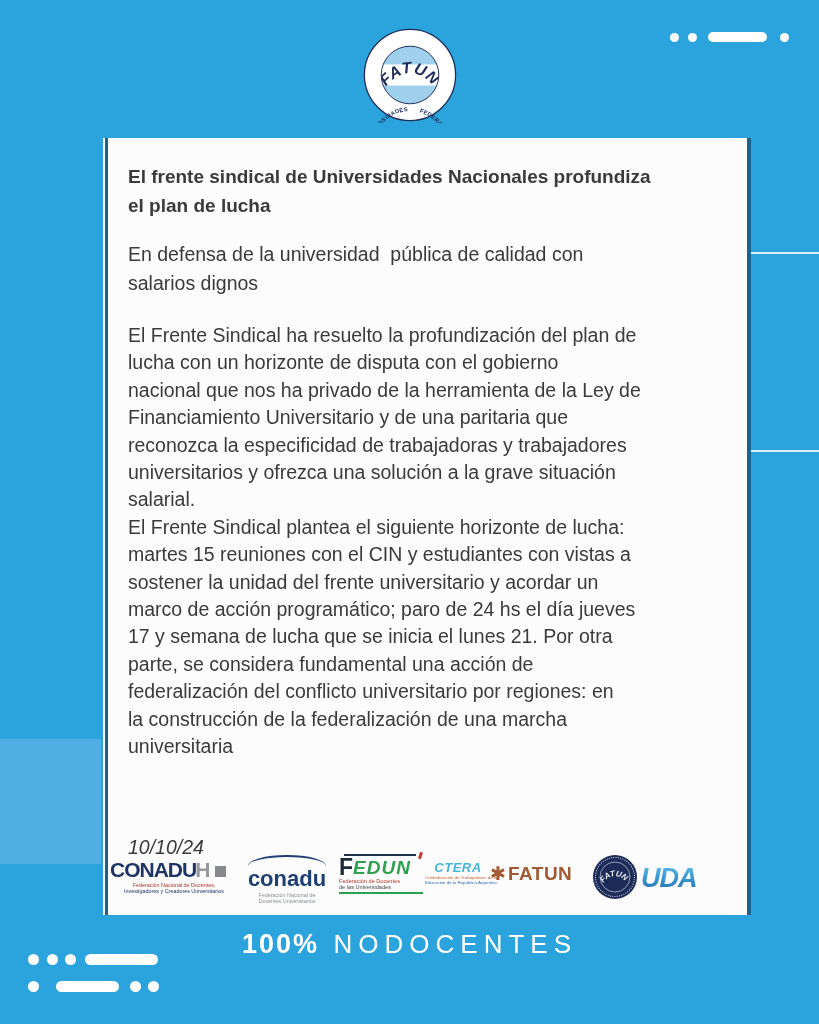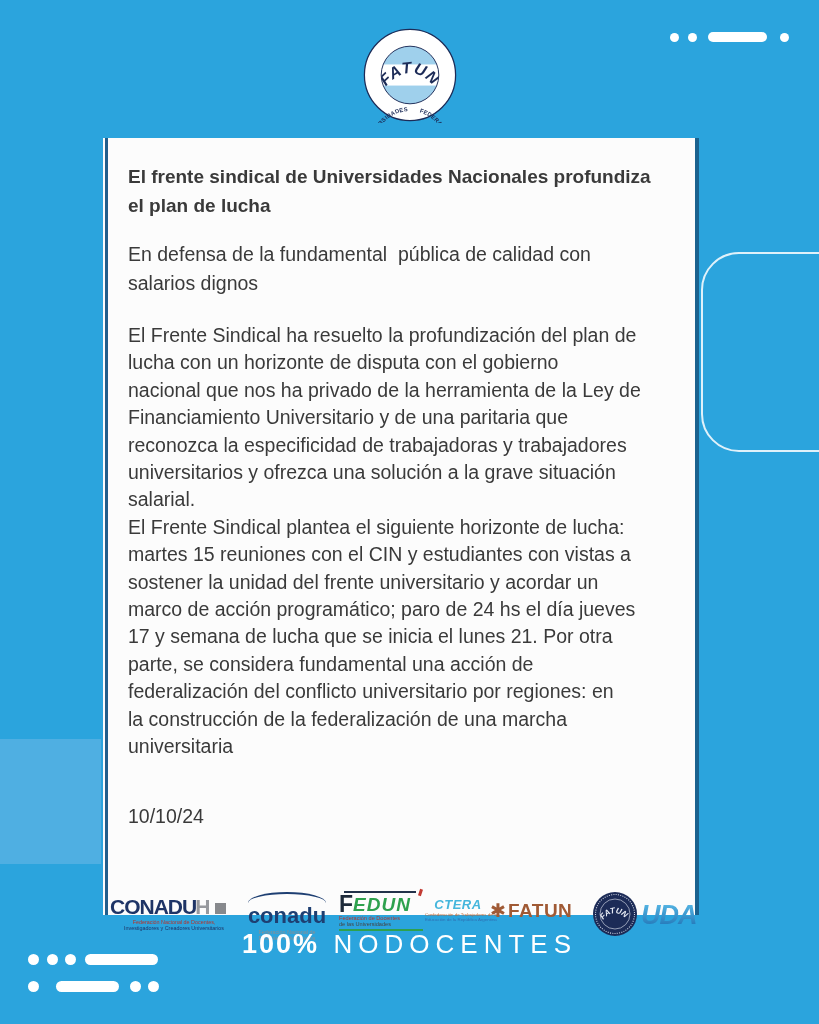--- a/index.html
+++ b/index.html
@@ -7,30 +7,30 @@
     position:relative;width:819px;height:1024px;overflow:hidden;
     background:#2BA4DD;font-family:"Liberation Sans",sans-serif;
   }
   
   .dot{position:absolute;border-radius:50%;background:#fff;}
   .pill{position:absolute;border-radius:6px;background:#fff;}
   .light-patch{position:absolute;left:0;top:739px;width:101px;height:125px;background:#4FAFE2;}
   .right-outline{position:absolute;left:701px;top:252px;width:420px;height:196px;
     border:2px solid rgba(255,255,255,.85);border-radius:38px;}
   
-  .card{position:absolute;left:103px;top:138px;width:592px;height:777px;background:#FCFCFC;
+  .card{position:absolute;left:103px;top:138px;width:644px;height:777px;background:#FCFCFC;
     box-shadow:4px 0 0 #1B628F;}
   .card-accent{position:absolute;left:2px;top:0;width:3px;height:100%;background:#215E8C;}
   .card .txt{position:absolute;left:25px;white-space:pre;color:#3A3A3A;}
   .title{top:24px;font-size:19px;line-height:29px;font-weight:bold;color:#2A2A2A;}
   .subtitle{top:102px;font-size:19.5px;line-height:28.5px;}
   .bodytext{top:184px;font-size:19.5px;line-height:27.4px;}
-  .datetext{top:667px;font-size:19.5px;}
-  
-  .logos-row{position:absolute;left:0;top:714px;width:592px;height:62px;margin-top:37px;}
+  .datetext{top:698px;font-size:19.5px;font-style:italic;}
+  
+  .logos-row{position:absolute;left:0;top:714px;width:592px;height:62px;}
   .logo{position:absolute;}
   .sub{line-height:1.15;white-space:nowrap;}
   
   .l-conaduh{left:7px;top:6px;width:128px;}
   .conaduh-main{font-size:21px;font-weight:800;letter-spacing:-1px;color:#1E3466;}
   .conaduh-h{font-size:21px;font-weight:800;color:#97999E;margin-left:-1px;}
   .gray-sq{display:inline-block;width:11px;height:11px;background:#87898D;margin-left:5px;}
   .conaduh-sub1{font-size:5.4px;color:#B5342C;text-align:center;}
   .conaduh-sub2{font-size:5.4px;color:#1E3466;text-align:center;}
   
@@ -115,21 +115,21 @@
     <text font-size="6" font-weight="bold" fill="#1C2B57" letter-spacing=".25" font-family="Liberation Sans, sans-serif">
       <textPath href="#ringPath" startOffset="10">FEDERACIÓN ARGENTINA DEL TRABAJADOR DE LAS UNIVERSIDADES NACIONALES •</textPath>
     </text>
   </svg>
 
   <div class="card">
     <div class="card-accent"></div>
 
     <div class="txt title">El frente sindical de Universidades Nacionales profundiza
 el plan de lucha</div>
-    <div class="txt subtitle">En defensa de la fundamental  pública de calidad con
+    <div class="txt subtitle">En defensa de la universidad  pública de calidad con
 salarios dignos</div>
     <div class="txt bodytext">El Frente Sindical ha resuelto la profundización del plan de
 lucha con un horizonte de disputa con el gobierno
 nacional que nos ha privado de la herramienta de la Ley de
 Financiamiento Universitario y de una paritaria que
 reconozca la especificidad de trabajadoras y trabajadores
 universitarios y ofrezca una solución a la grave situación
 salarial.
 El Frente Sindical plantea el siguiente horizonte de lucha:
 martes 15 reuniones con el CIN y estudiantes con vistas a

